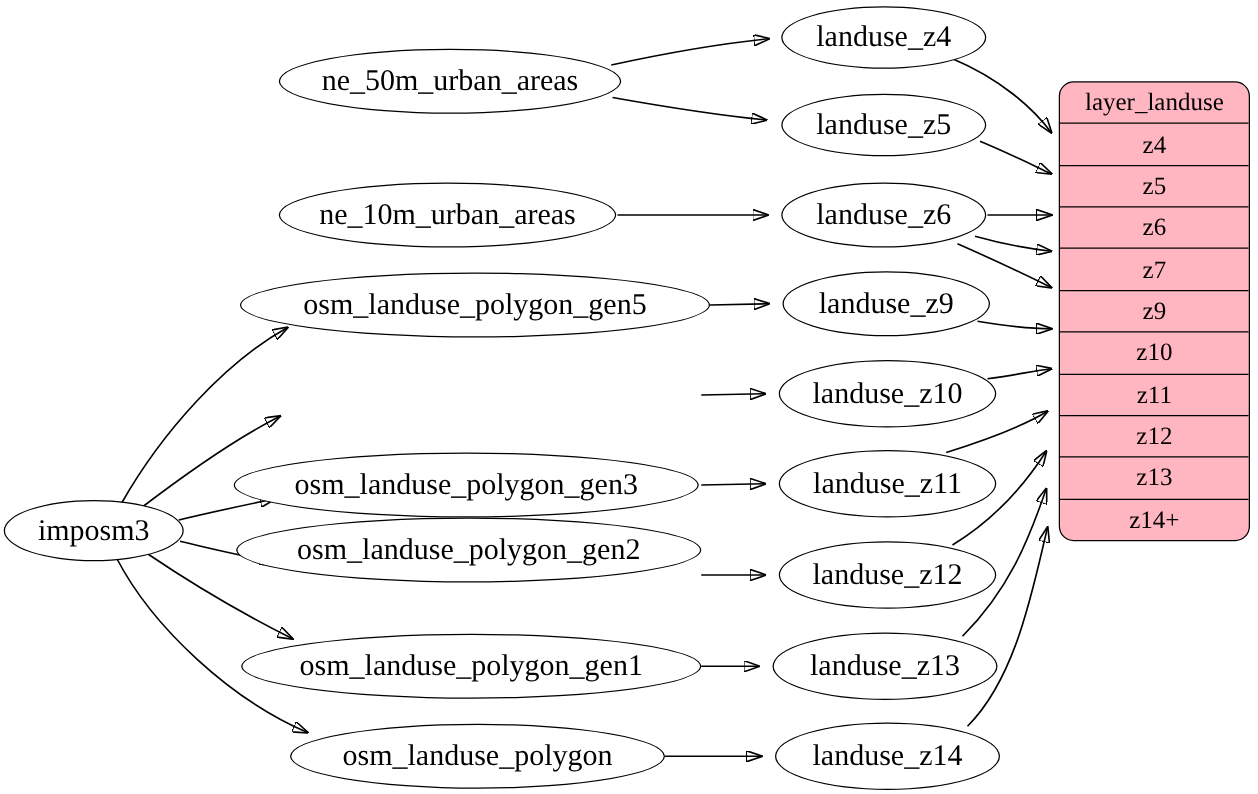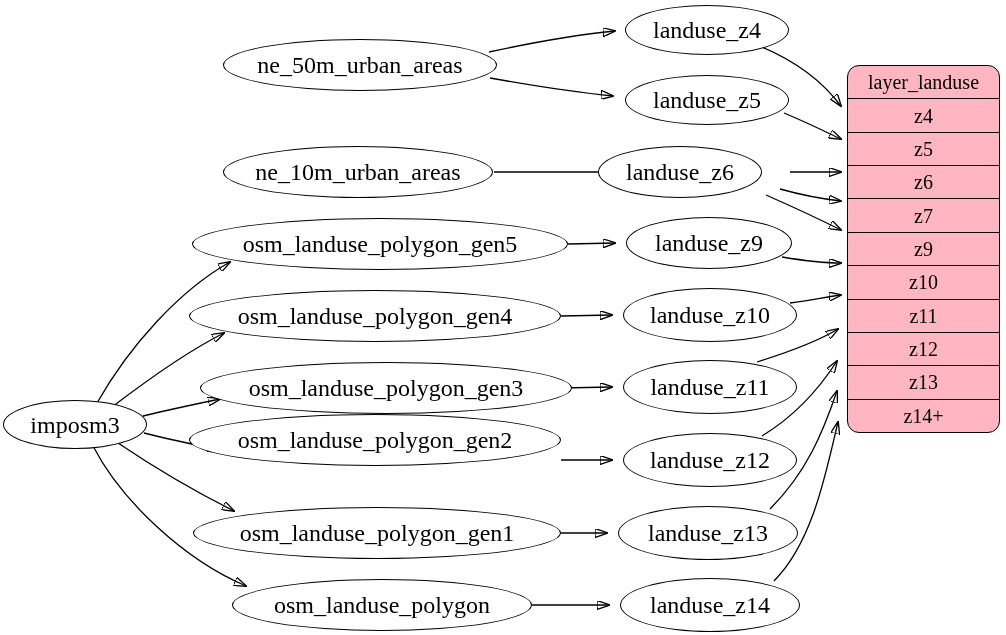--- a/index.html
+++ b/index.html
@@ -74,43 +74,40 @@
 
   <div class="node" style="left:223px;top:39px;width:274px;height:52px;">
     <span>ne_50m_urban_areas</span>
   </div>
   <div class="node" style="left:223px;top:146px;width:270px;height:52px;">
     <span>ne_10m_urban_areas</span>
   </div>
   <div class="node" style="left:192px;top:218px;width:376px;height:52px;text-align:center;">
     <span>osm_landuse_polygon_gen5</span>
   </div>
-  <div class="node" style="left:189px;top:290px;width:372px;height:52px;">
-    <span>osm_landuse_polygon_gen4</span>
-  </div>
-  <div class="node" style="left:200px;top:362px;width:372px;height:52px;">
+  <div class="node" style="left:187px;top:362px;width:372px;height:52px;">
     <span>osm_landuse_polygon_gen3</span>
   </div>
   <div class="node" style="left:189px;top:414px;width:372px;height:52px;">
     <span>osm_landuse_polygon_gen2</span>
   </div>
   <div class="node" style="left:193px;top:507px;width:368px;height:52px;">
     <span>osm_landuse_polygon_gen1</span>
   </div>
   <div class="node" style="left:232px;top:579px;width:300px;height:52px;">
     <span>osm_landuse_polygon</span>
   </div>
 
   <div class="node" style="left:625px;top:5px;width:164px;height:50px;">
     <span>landuse_z4</span>
   </div>
   <div class="node" style="left:625px;top:75px;width:164px;height:50px;">
     <span>landuse_z5</span>
   </div>
-  <div class="node" style="left:598px;top:146px;width:164px;height:52px;align-items:center;">
+  <div class="node" style="left:625px;top:146px;width:164px;height:52px;align-items:center;">
     <span>landuse_z6</span>
   </div>
   <div class="node" style="left:626px;top:217px;width:166px;height:52px;">
     <span>landuse_z9</span>
   </div>
   <div class="node" style="left:623px;top:288px;width:174px;height:54px;">
     <span>landuse_z10</span>
   </div>
   <div class="node" style="left:623px;top:360px;width:174px;height:54px;">
     <span>landuse_z11</span>

